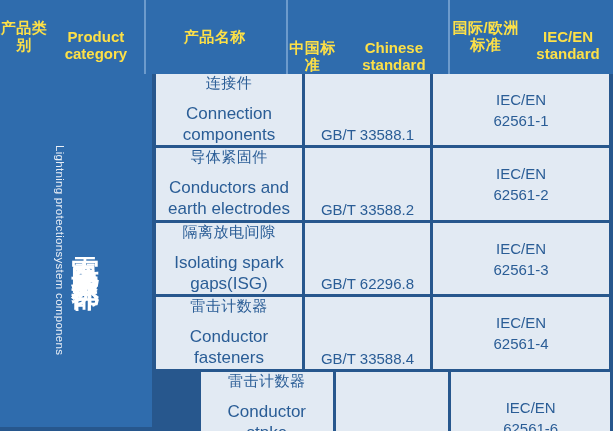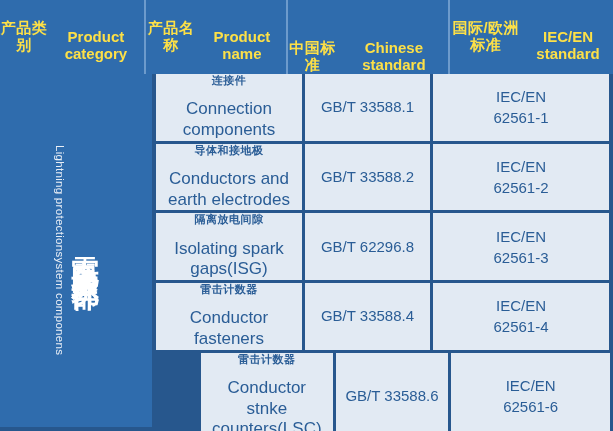--- a/index.html
+++ b/index.html
@@ -143,26 +143,26 @@
     display: flex;
     flex-direction: column;
     align-items: center;
     justify-content: center;
     text-align: center;
     box-sizing: border-box;
     color: #2a5d96;
     overflow: hidden;
   }
   .cell-name     { width: 149px; border-right: 3px solid #27578d; }
-  .cell-cn-std   { width: 128px; border-right: 3px solid #27578d; }
+  .cell-cn-std   { width: 128px; border-right: 3px solid #27578d; justify-content: flex-end; }
   .cell-iec-std  { width: 176px; }
 
   .name-zh {
-    font-size: 11px;
-    font-weight: bold;
+    font-size: 15px;
+    font-weight: normal;
     line-height: 1.2;
     letter-spacing: 0.5px;
   }
   .name-en {
     font-size: 17px;
     line-height: 1.22;
     margin-top: 12px;
     padding: 0 4px;
     font-weight: normal;
   }
@@ -182,21 +182,20 @@
 
 <div id="table-root">
 
   <div class="header-row">
     <div class="header-cell hc-0">
       <div class="zh">产品类别</div>
       <div class="en">Product category</div>
     </div>
     <div class="header-cell hc-1">
       <div class="zh">产品名称</div>
-      <div class="en">Product name</div>
     </div>
     <div class="header-cell hc-2">
       <div class="zh">中国标准</div>
       <div class="en">Chinese standard</div>
     </div>
     <div class="header-cell hc-3">
       <div class="zh">国际/欧洲标准</div>
       <div class="en">IEC/EN standard</div>
     </div>
   </div>
@@ -221,21 +220,21 @@
           <div class="std-text">GB/T 33588.1</div>
         </div>
         <div class="cell cell-iec-std">
           <div class="iec-line">IEC/EN</div>
           <div class="iec-line">62561-1</div>
         </div>
       </div>
 
       <div class="data-row">
         <div class="cell cell-name">
-          <div class="name-zh">导体和接地极</div>
+          <div class="name-zh">导体紧固件</div>
           <div class="name-en">Conductors and earth electrodes</div>
         </div>
         <div class="cell cell-cn-std">
           <div class="std-text">GB/T 33588.2</div>
         </div>
         <div class="cell cell-iec-std">
           <div class="iec-line">IEC/EN</div>
           <div class="iec-line">62561-2</div>
         </div>
       </div>

